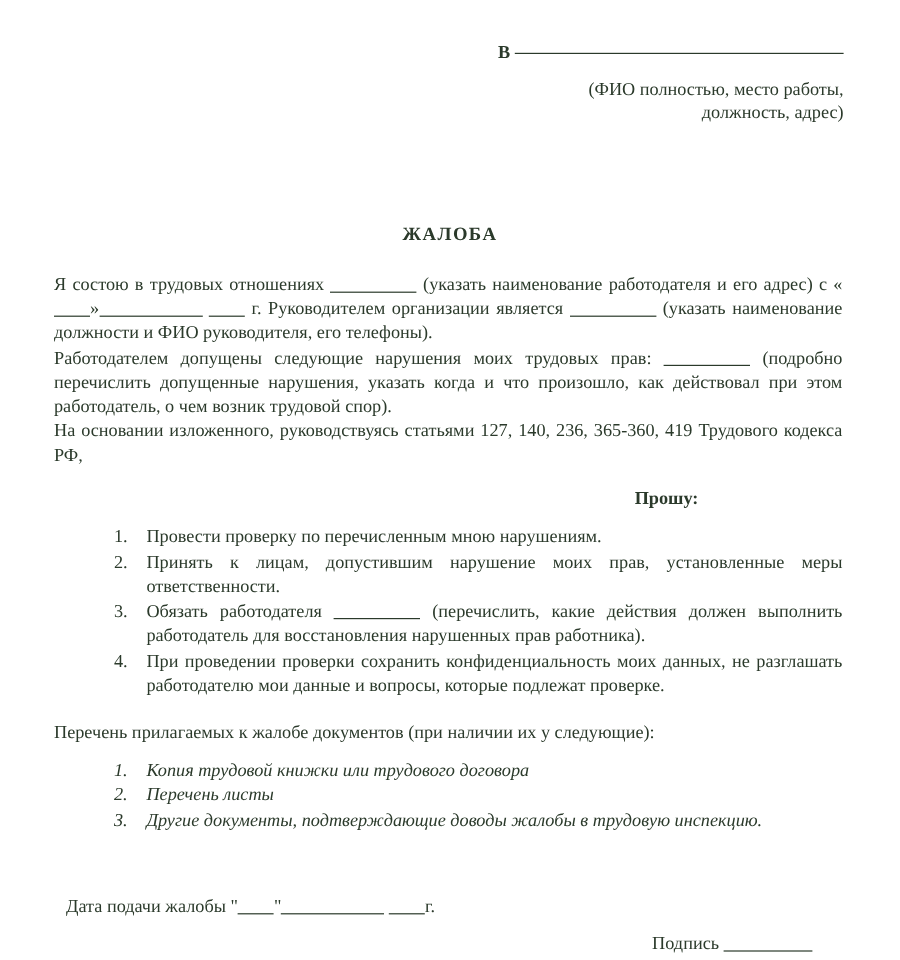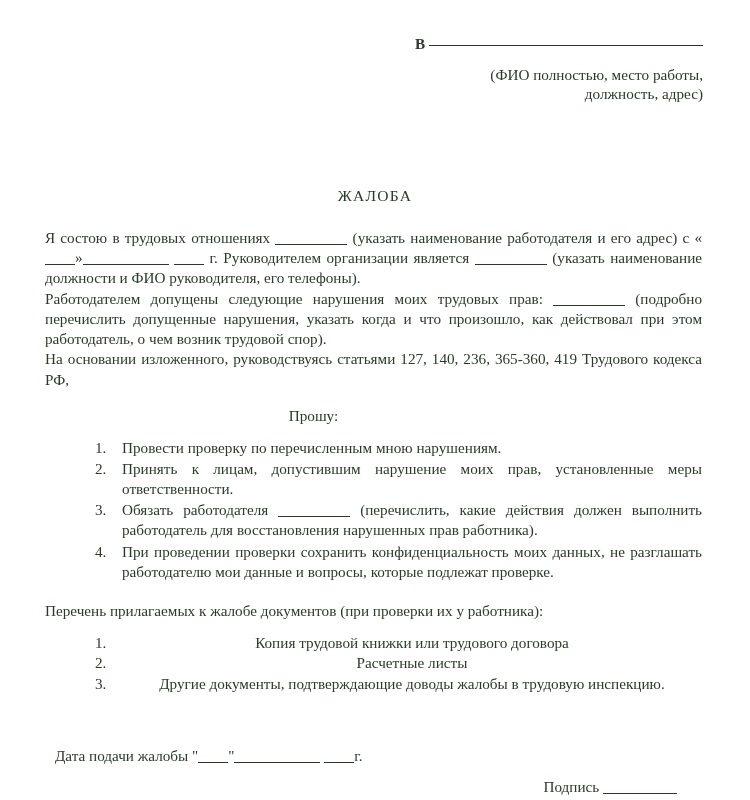--- a/index.html
+++ b/index.html
@@ -52,21 +52,21 @@
   .hdr-gap-1 { height: 4px; }
   .hdr-gap-2 { height: 3px; }
 
   
   .doc-title {
     position: absolute;
     top: 186px;
     left: 0;
     width: 750px;
     text-align: center;
-    font-weight: normal;
+    font-weight: bold;
     letter-spacing: 1.2px;
     font-size: 15.6px;
   }
 
   
   .body {
     position: absolute;
     left: 45px;
     top: 228px;
     width: 657px;
@@ -79,22 +79,22 @@
   }
   .para + .para { margin-top: 0px; }
 
   .blank-s  { display: inline-block; width: 72px;  border-bottom: 1.3px solid #2b3a2b; vertical-align: -2px; }
   .blank-xs { display: inline-block; width: 30px;  border-bottom: 1.3px solid #2b3a2b; vertical-align: -2px; }
   .blank-m  { display: inline-block; width: 86px;  border-bottom: 1.3px solid #2b3a2b; vertical-align: -2px; }
   .blank-sig{ display: inline-block; width: 74px;  border-bottom: 1.3px solid #2b3a2b; vertical-align: -2px; }
 
   
   .ask-heading {
-    text-align: center;
-    font-weight: normal;
+    text-align: right;
+    font-weight: bold;
     margin: 16px 0 0 0;
     padding-right: 120px;
   }
 
   
   ol.doclist {
     margin: 12px 0 0 0;
     padding: 0 0 0 50px;
     list-style: none;
     counter-reset: li;
@@ -109,21 +109,21 @@
     margin-bottom: 1px;
   }
   ol.doclist > li::before {
     content: counter(li) ".";
     position: absolute;
     left: 0;
     top: 0;
     width: 20px;
     text-align: left;
   }
-  ol.doclist.attach > li { text-align: center; margin-bottom: 0px; }
+  ol.doclist.attach > li { text-align: left; margin-bottom: 0px; font-style: italic; }
 
   .attach-heading {
     margin: 19px 0 0 0;
     line-height: 1.33;
   }
   .attach-heading .strong { font-weight: normal; }
 
   
   .footer {
     position: absolute;
@@ -195,29 +195,29 @@
         <span>Обязать работодателя</span>
         <span class="blank-s"></span>
         <span>(перечислить, какие действия должен выполнить работодатель для восстановления нарушенных прав работника).</span>
       </li>
       <li>
         <span>При проведении проверки сохранить конфиденциальность моих данных, не разглашать работодателю мои данные и вопросы, которые подлежат проверке.</span>
       </li>
     </ol>
 
     <p class="attach-heading">
-      <span class="strong">Перечень прилагаемых к жалобе документов</span><span> (при проверки их у работника):</span>
+      <span class="strong">Перечень прилагаемых к жалобе документов</span><span> (при наличии их у следующие):</span>
     </p>
 
     <ol class="doclist attach">
       <li>
         <span>Копия трудовой книжки или трудового договора</span>
       </li>
       <li>
-        <span>Расчетные листы</span>
+        <span>Перечень листы</span>
       </li>
       <li>
         <span>Другие документы, подтверждающие доводы жалобы в трудовую инспекцию.</span>
       </li>
     </ol>
 
   </div>
 
   <div class="footer">
     <div class="footer-left">

